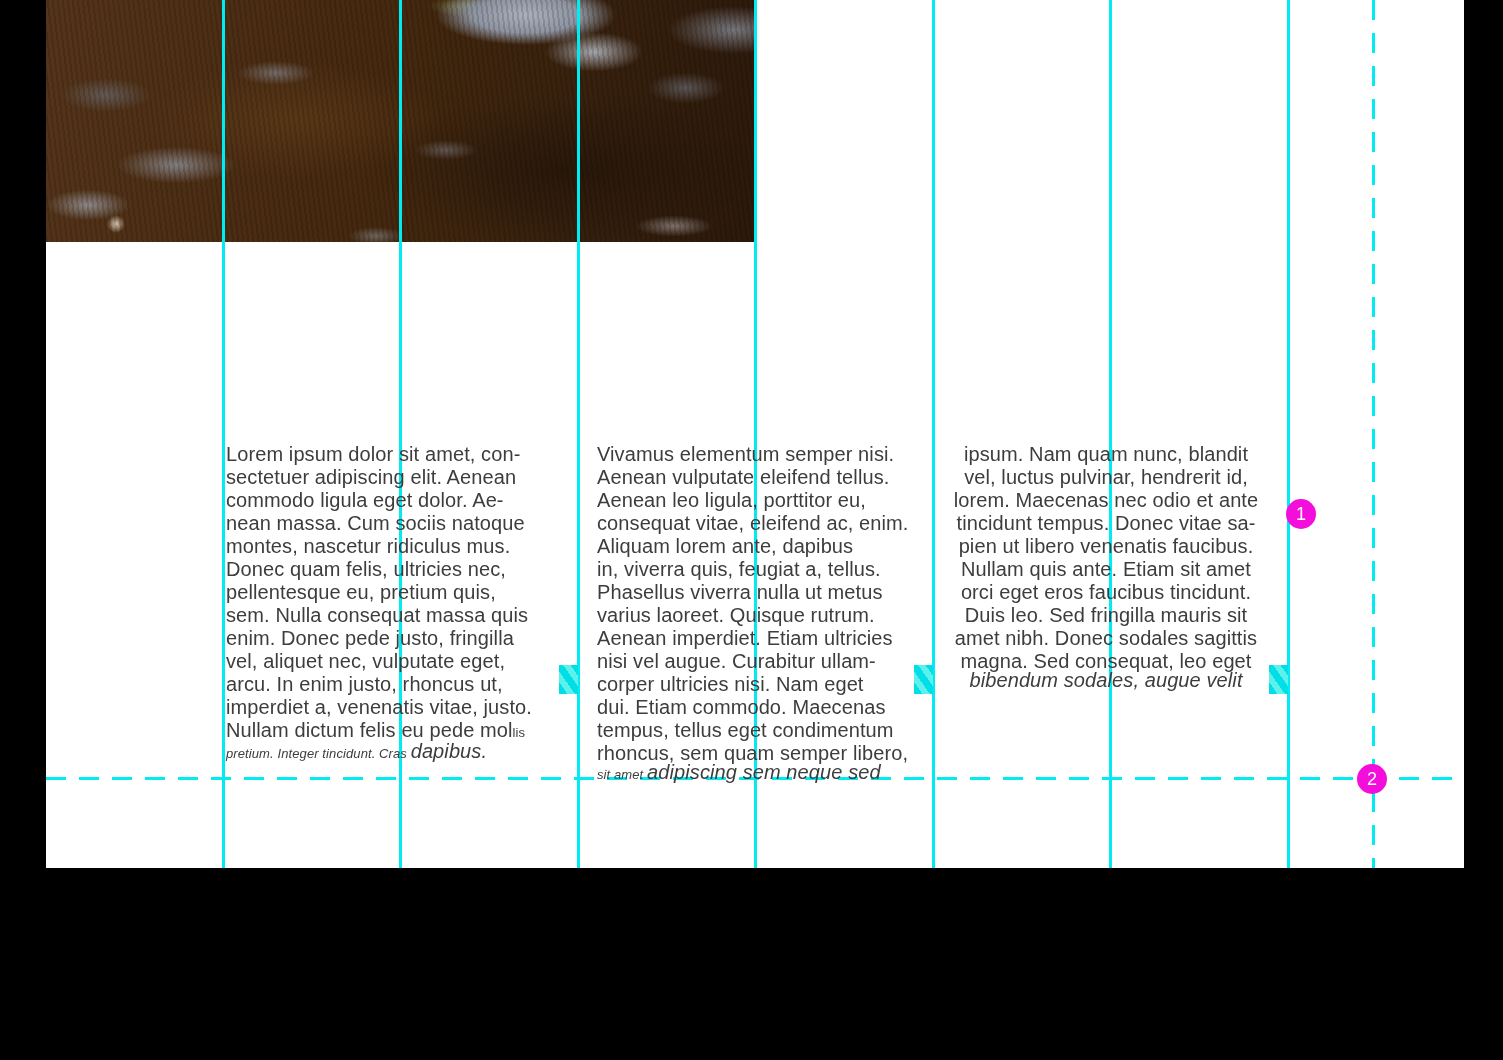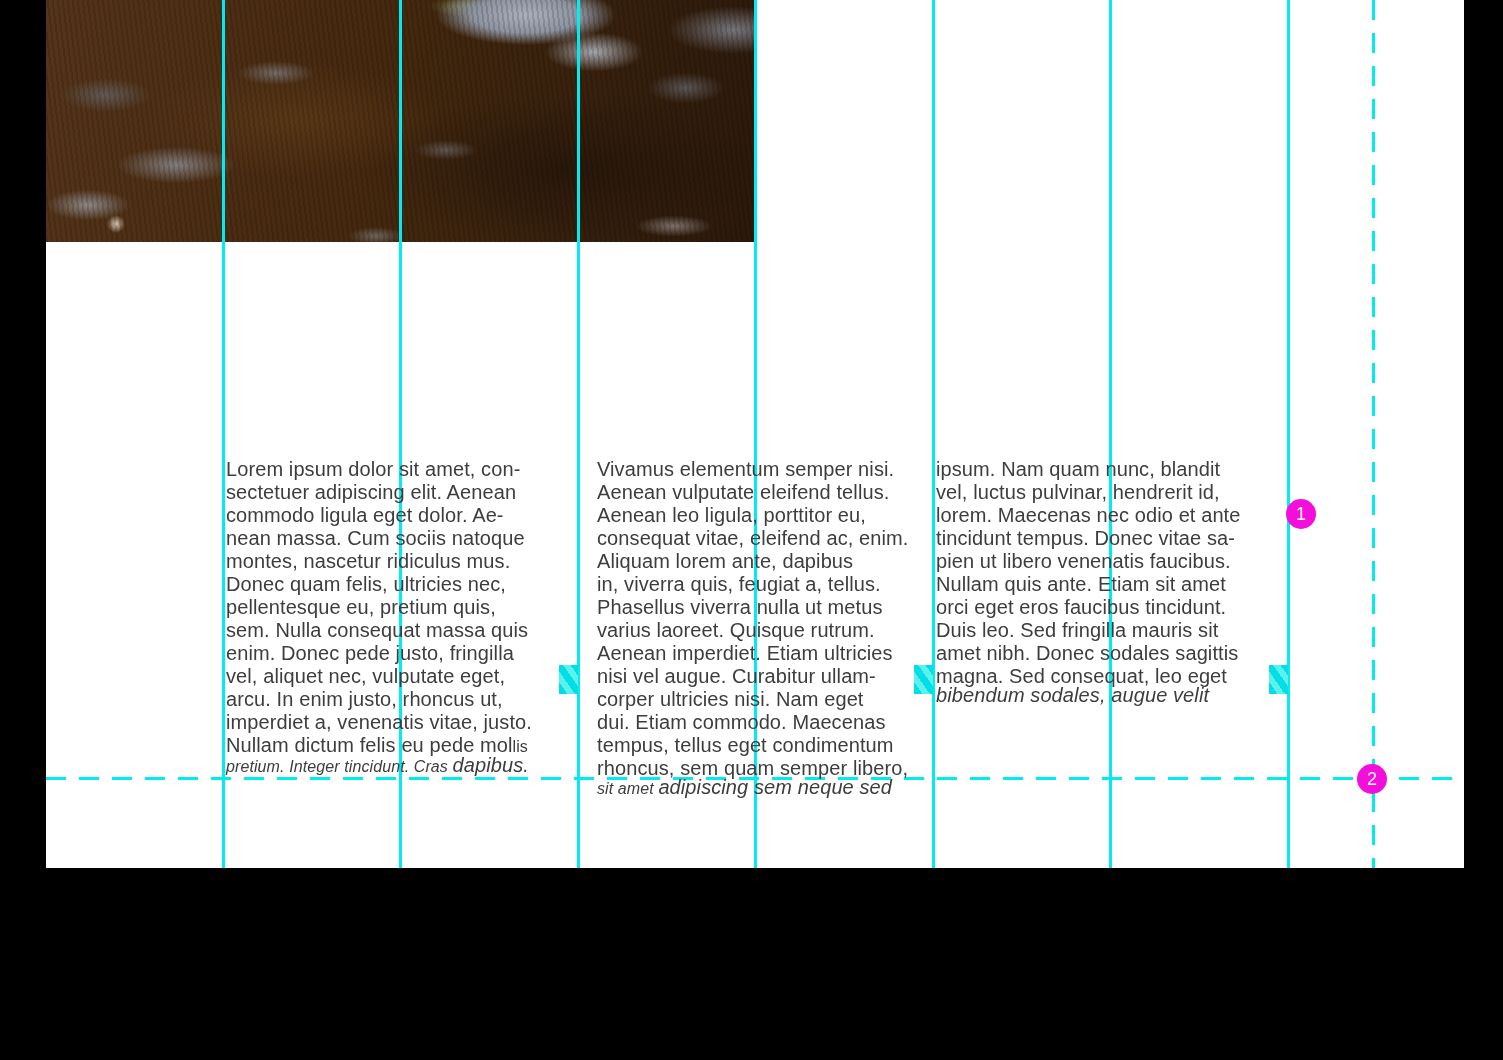--- a/index.html
+++ b/index.html
@@ -39,24 +39,24 @@
     background:repeating-linear-gradient(83deg, rgba(0,0,0,.14) 0 2px, rgba(0,0,0,0) 2px 5px);
     mix-blend-mode:multiply;
   }
   
   .vguide{position:absolute;top:0;width:3px;height:868px;}
   .vguide-dashed{position:absolute;top:0;width:3px;height:868px;
     background:repeating-linear-gradient(180deg, var(--cyan) 0 20px, rgba(0,0,0,0) 20px 33px);}
   .hguide-dashed{position:absolute;left:46px;width:1418px;height:3px;
     background:repeating-linear-gradient(90deg, var(--cyan) 0 20px, rgba(0,0,0,0) 20px 33px);}
   
-  .tcol{position:absolute;top:458px;width:340px;color:var(--ink);}
+  .tcol{position:absolute;top:443px;width:340px;color:var(--ink);}
   .tline{font-size:20px;line-height:23px;white-space:nowrap;letter-spacing:.1px;}
   .tline:last-child{margin-top:-4px;font-style:italic;}
-  .tline .small{font-size:16px;}
+  .tline .small{font-size:13px;}
   
   .step-marker{
     position:absolute;width:30px;height:30px;border-radius:50%;
     background:var(--magenta);color:#fff;font-size:18px;line-height:30px;
     text-align:center;font-weight:400;
   }
   .flow-marker{
     position:absolute;width:19px;height:29px;
     background:repeating-linear-gradient(55deg, var(--cyan-dark) 0 7px, var(--cyan-light) 7px 13px);
   }
@@ -107,21 +107,21 @@
       <div class="tline"><span>Phasellus viverra nulla ut metus</span></div>
       <div class="tline"><span>varius laoreet. Quisque rutrum.</span></div>
       <div class="tline"><span>Aenean imperdiet. Etiam ultricies</span></div>
       <div class="tline"><span>nisi vel augue. Curabitur ullam-</span></div>
       <div class="tline"><span>corper ultricies nisi. Nam eget</span></div>
       <div class="tline"><span>dui. Etiam commodo. Maecenas</span></div>
       <div class="tline"><span>tempus, tellus eget condimentum</span></div>
       <div class="tline"><span>rhoncus, sem quam semper libero,</span></div>
       <div class="tline"><span class="small">sit amet </span><span>adipiscing sem neque sed</span></div>
     </div>
-  <div class="tcol" style="left: 936px;">
+  <div class="tcol" style="left: 936px; text-align: center;">
       <div class="tline"><span>ipsum. Nam quam nunc, blandit</span></div>
       <div class="tline"><span>vel, luctus pulvinar, hendrerit id,</span></div>
       <div class="tline"><span>lorem. Maecenas nec odio et ante</span></div>
       <div class="tline"><span>tincidunt tempus. Donec vitae sa-</span></div>
       <div class="tline"><span>pien ut libero venenatis faucibus.</span></div>
       <div class="tline"><span>Nullam quis ante. Etiam sit amet</span></div>
       <div class="tline"><span>orci eget eros faucibus tincidunt.</span></div>
       <div class="tline"><span>Duis leo. Sed fringilla mauris sit</span></div>
       <div class="tline"><span>amet nibh. Donec sodales sagittis</span></div>
       <div class="tline"><span>magna. Sed consequat, leo eget</span></div>

